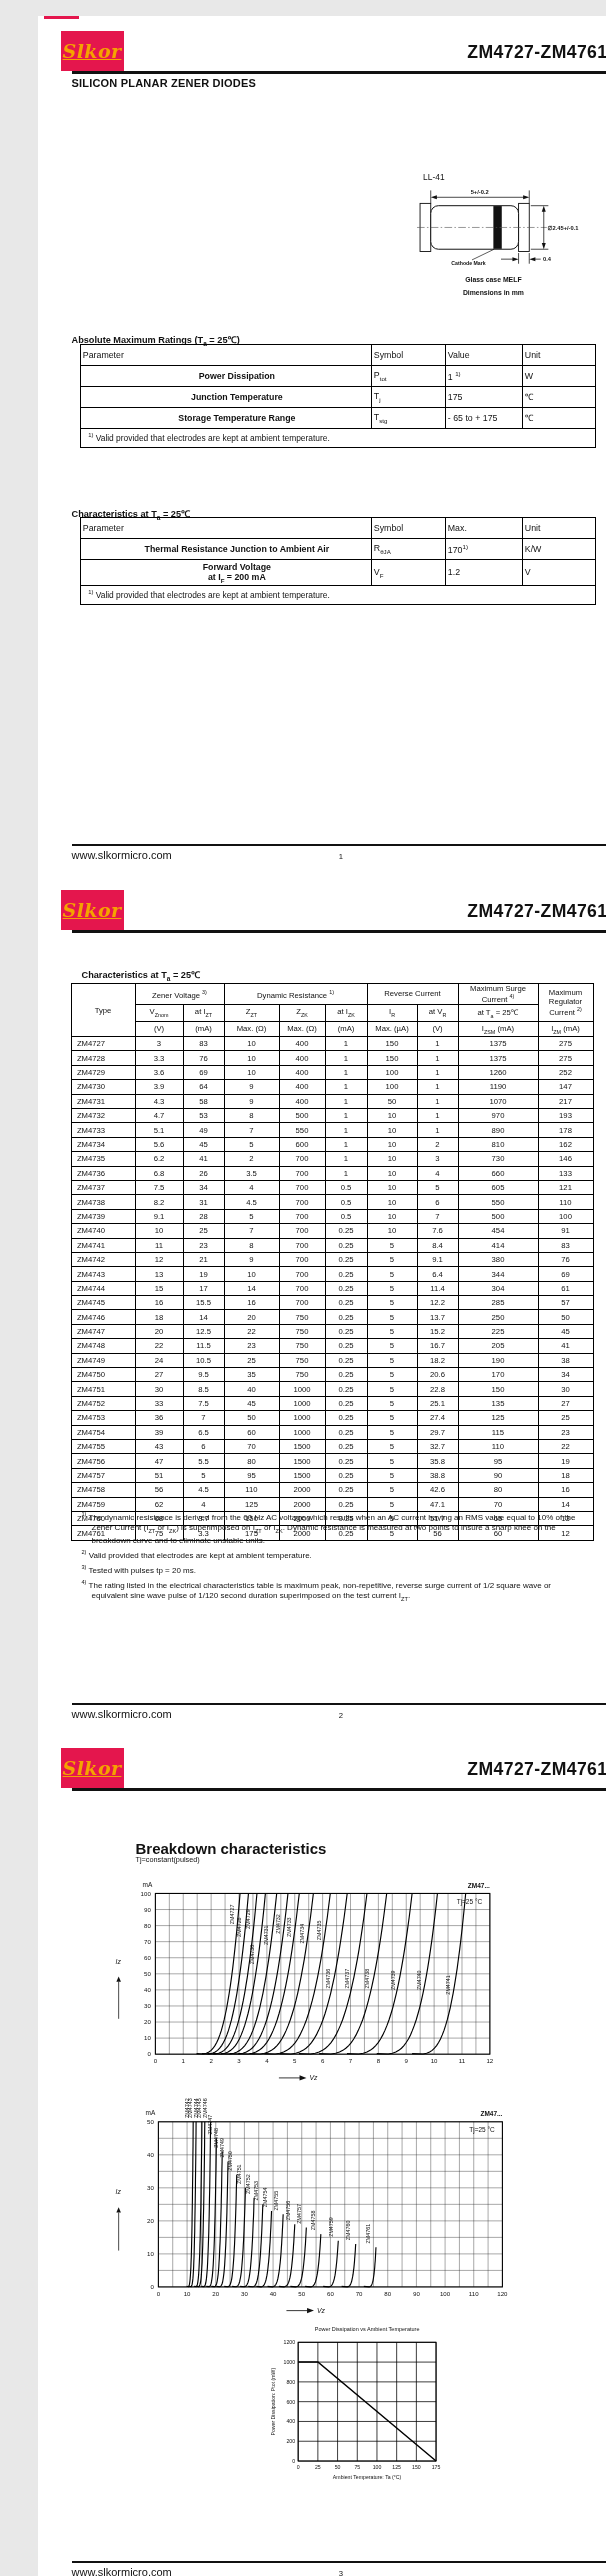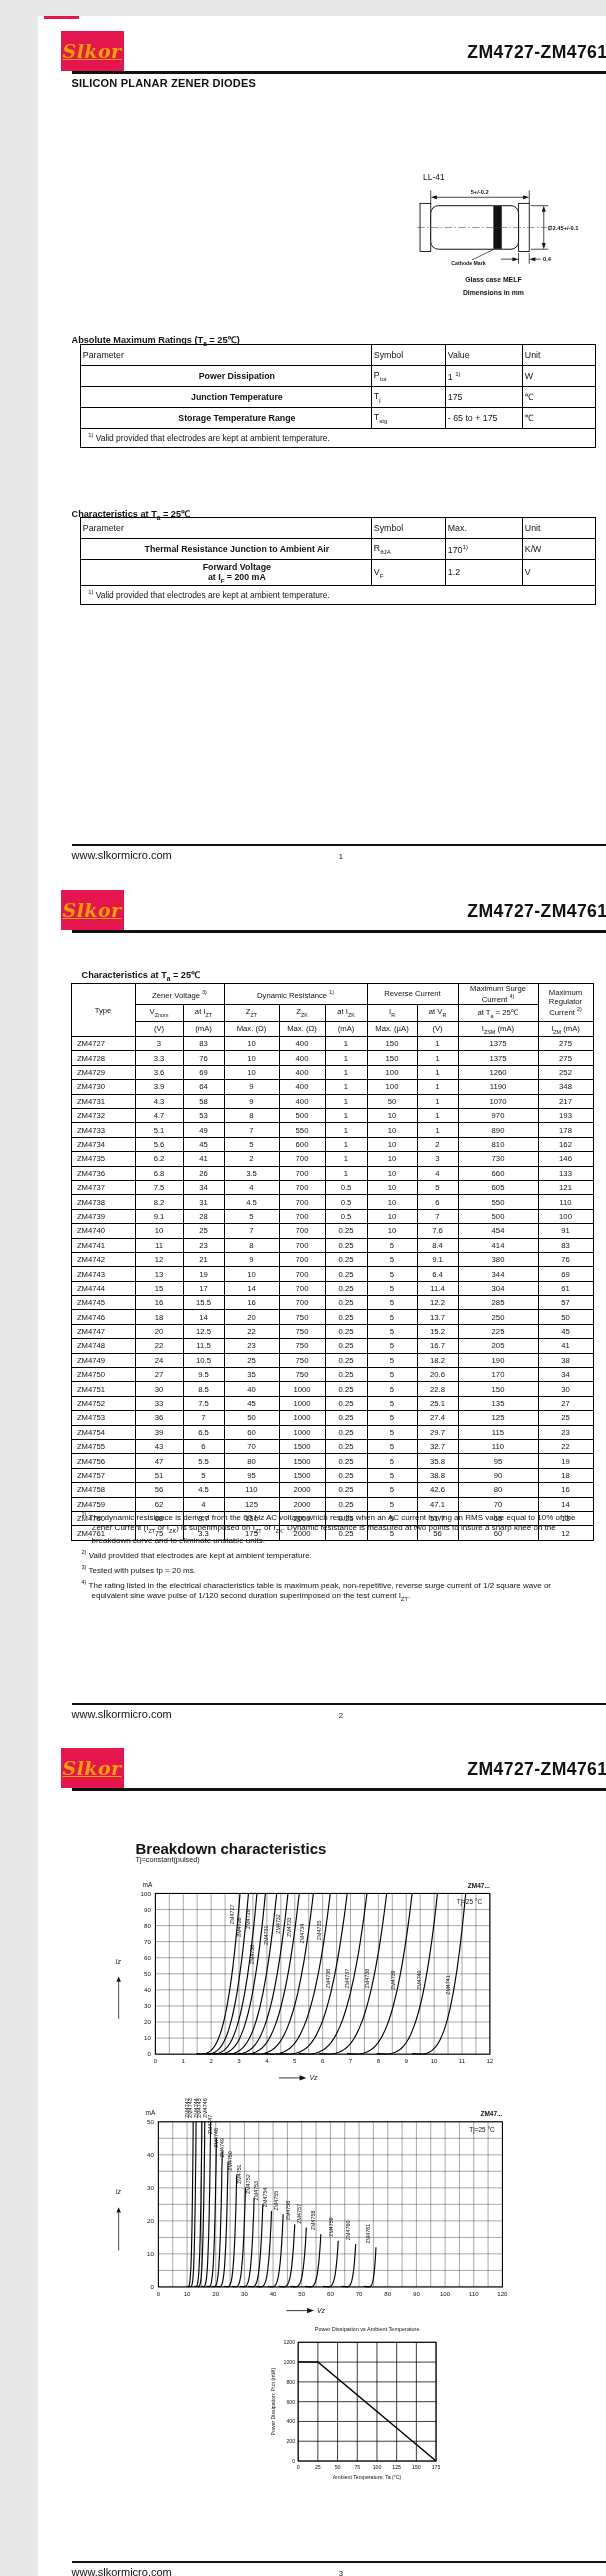--- a/index.html
+++ b/index.html
@@ -280,21 +280,21 @@
           <tr>
             <td class="c0">ZM4730</td>
             <td>3.9</td>
             <td>64</td>
             <td>9</td>
             <td>400</td>
             <td>1</td>
             <td>100</td>
             <td>1</td>
             <td>1190</td>
-            <td>348</td>
+            <td>147</td>
           </tr>
           <tr>
             <td class="c0">ZM4731</td>
             <td>4.3</td>
             <td>58</td>
             <td>9</td>
             <td>400</td>
             <td>1</td>
             <td>50</td>
             <td>1</td>

